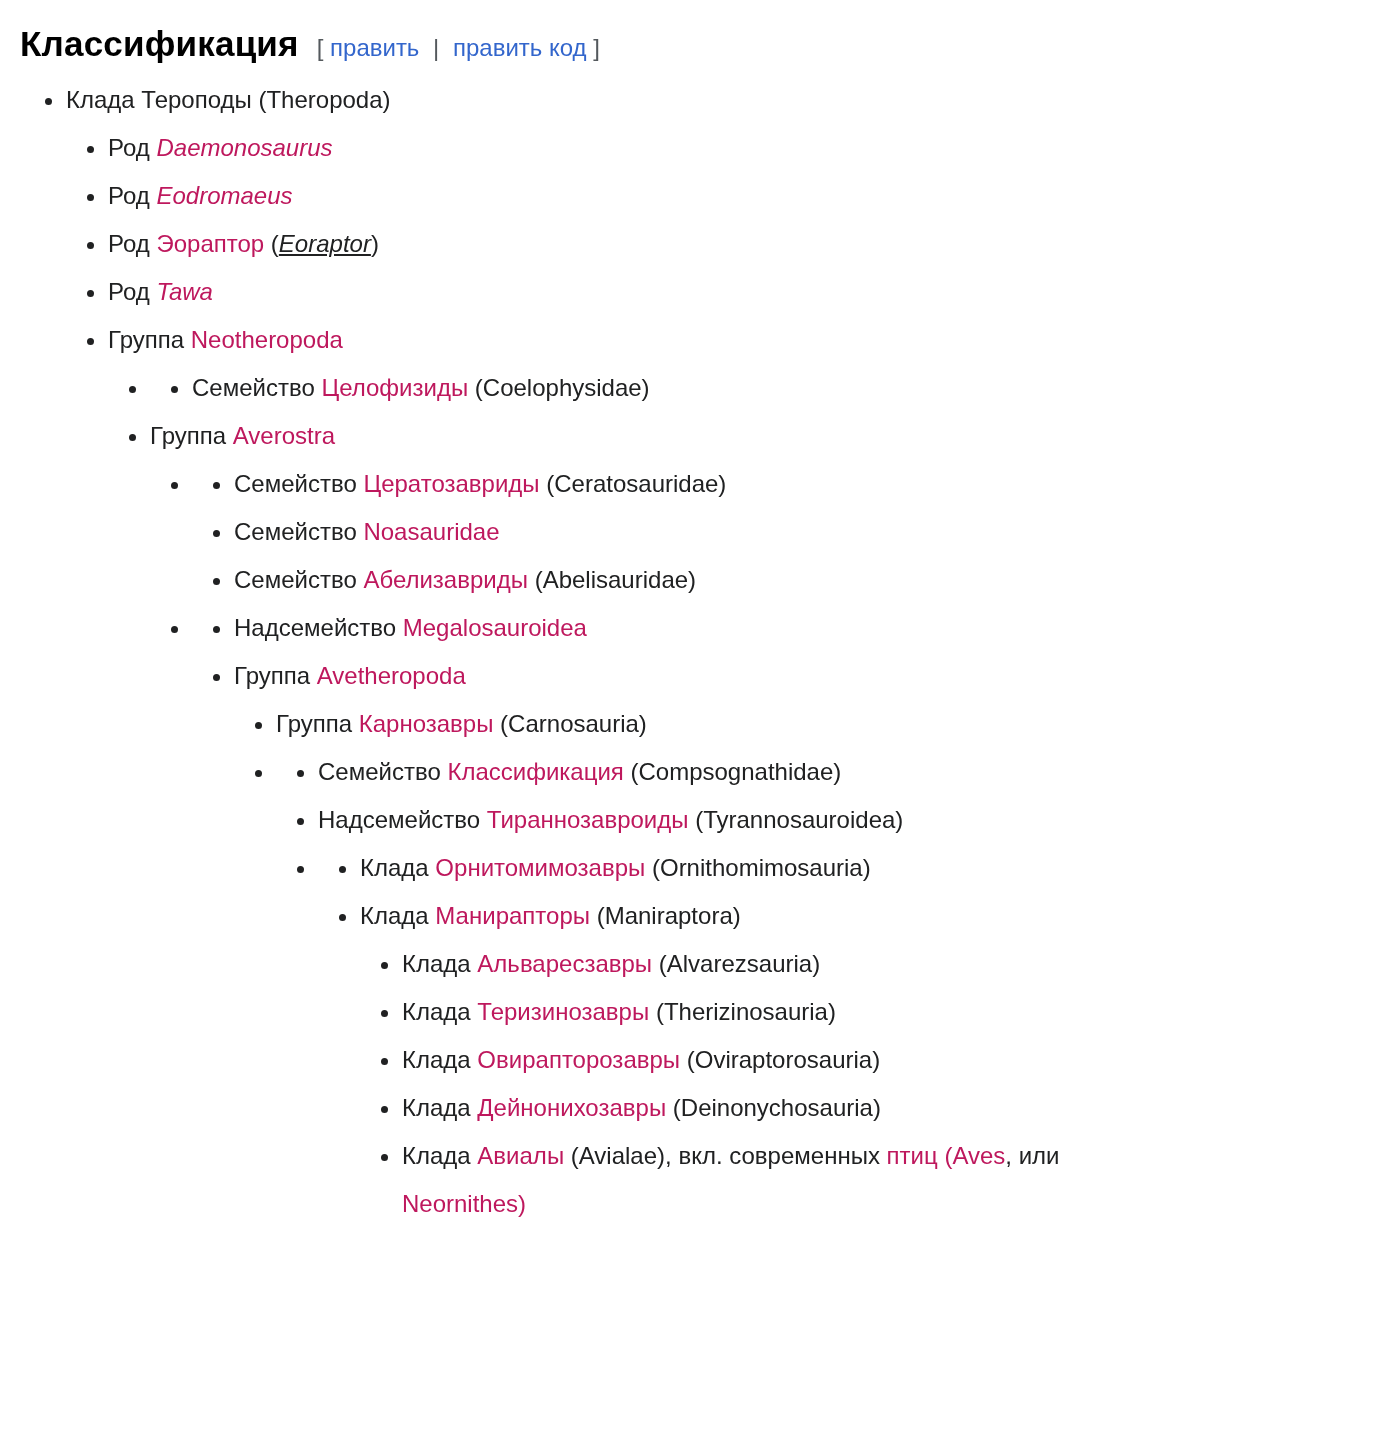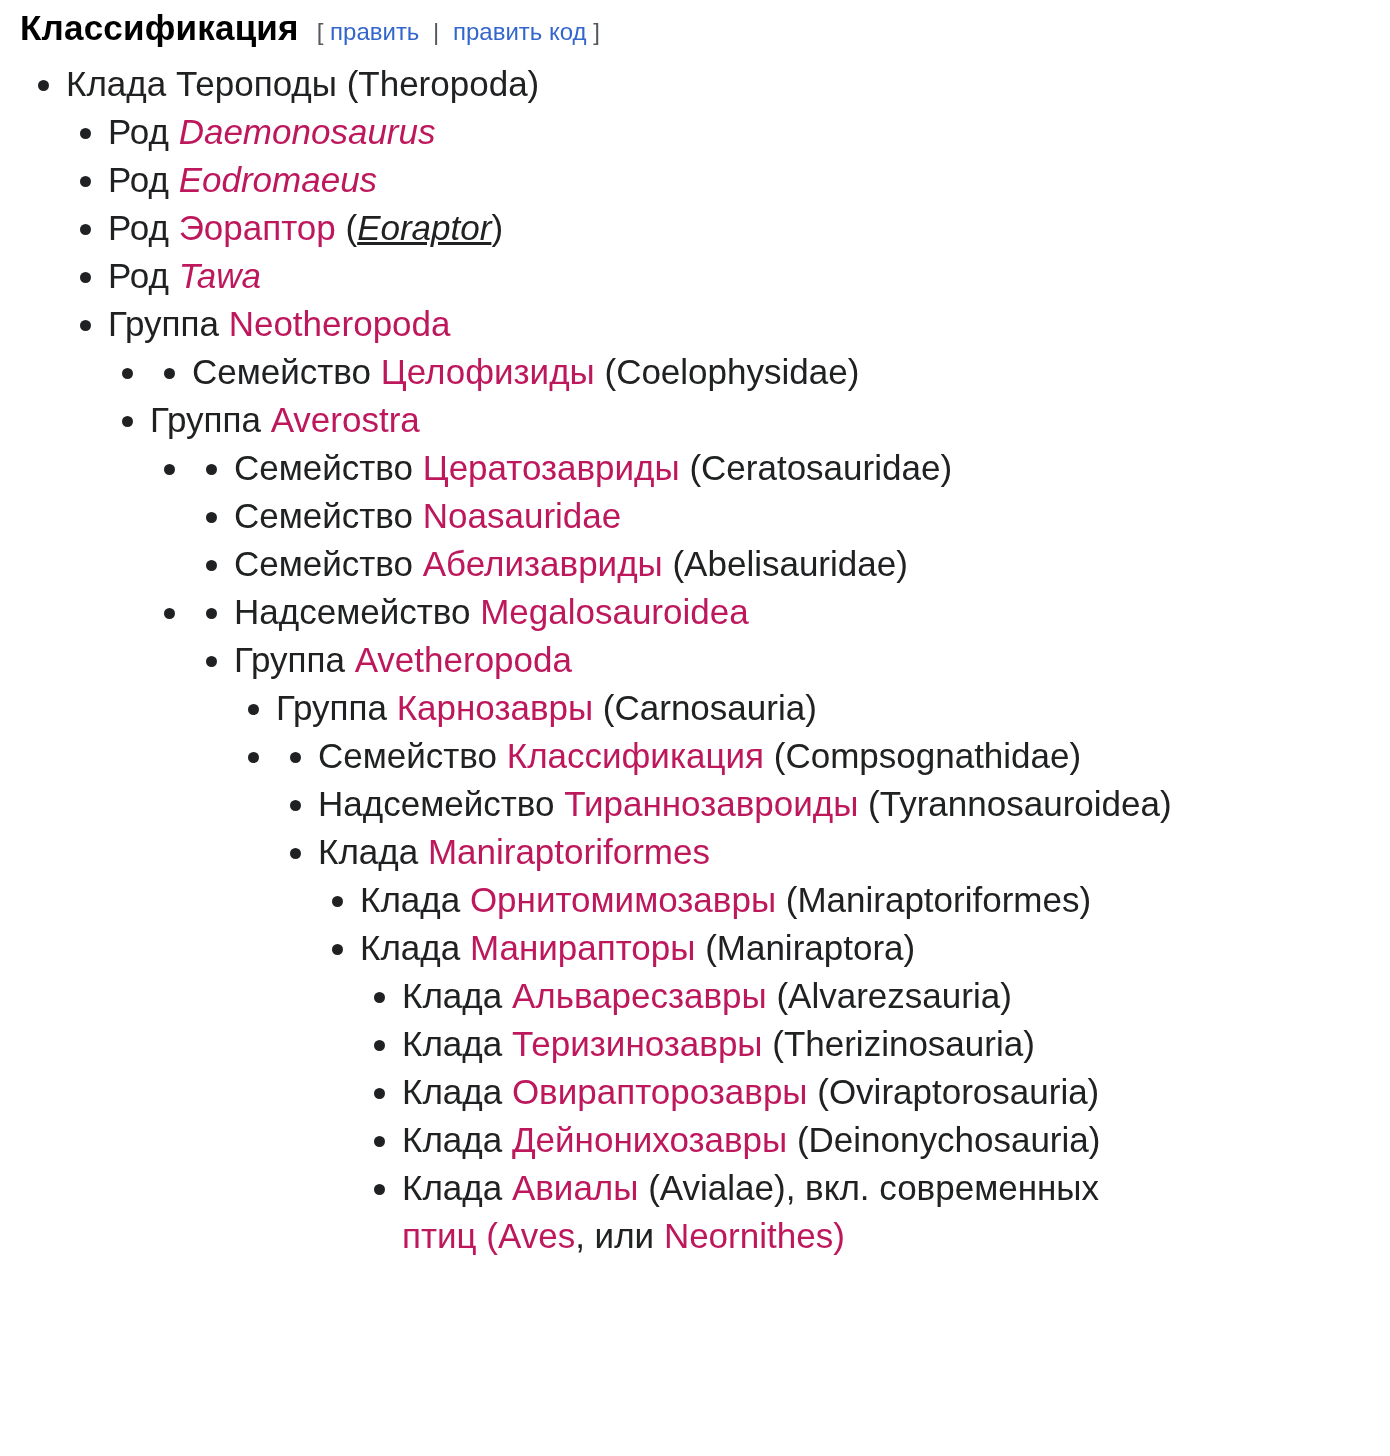--- a/index.html
+++ b/index.html
@@ -6,20 +6,21 @@
     margin: 0;
     padding: 0;
     background: #ffffff;
     font-family: "Liberation Sans", "DejaVu Sans", sans-serif;
     color: #202122;
   }
   .page {
     width: 1199px;
     box-sizing: border-box;
     padding: 8px 24px 0 20px;
+    margin-top: 16px;
   }
   .heading-row {
     display: flex;
     align-items: baseline;
     margin: 0 0 2px 0;
   }
   h2.section-title {
     font-size: 35px;
     font-weight: bold;
     margin: 0;
@@ -52,21 +53,21 @@
     padding-left: 46px;
   }
   #tree-root ul {
     list-style: disc;
   }
   #tree-root ul ul {
     margin: 0;
     padding-left: 42px;
   }
   #tree-root li {
-    font-size: 35px;
+    font-size: 24px;
     line-height: 48px;
     color: #202122;
   }
   #tree-root li::marker {
     color: #202122;
   }
   a.lnk {
     color: #be185d;
     text-decoration: none;
     cursor: pointer;
@@ -111,22 +112,22 @@
                         <li><span><span class="txt">Семейство </span><a class="lnk">Noasauridae</a></span></li>
                         <li><span><span class="txt">Семейство </span><a class="lnk">Абелизавриды</a><span class="txt"> (Abelisauridae)</span></span></li>
                       </ul></li>
                     <li><ul>
                         <li><span><span class="txt">Надсемейство </span><a class="lnk">Megalosauroidea</a></span></li>
                         <li><span><span class="txt">Группа </span><a class="lnk">Avetheropoda</a></span><ul>
                             <li><span><span class="txt">Группа </span><a class="lnk">Карнозавры</a><span class="txt"> (Carnosauria)</span></span></li>
                             <li><ul>
                                 <li><span><span class="txt">Семейство </span><a class="lnk">Классификация</a><span class="txt"> (Compsognathidae)</span></span></li>
                                 <li><span><span class="txt">Надсемейство </span><a class="lnk">Тираннозавроиды</a><span class="txt"> (Tyrannosauroidea)</span></span></li>
-                                <li><span><span class="txt">Клада </span><a class="lnk">Maniraptoriformes</a></span><ul>
-                                    <li><span><span class="txt">Клада </span><a class="lnk">Орнитомимозавры</a><span class="txt"> (Maniraptoriformes)</span></span></li>
+                                <li><ul>
+                                    <li><span><span class="txt">Клада </span><a class="lnk">Орнитомимозавры</a><span class="txt"> (Ornithomimosauria)</span></span></li>
                                     <li><span><span class="txt">Клада </span><a class="lnk">Манирапторы</a><span class="txt"> (Maniraptora)</span></span><ul>
                                         <li><span><span class="txt">Клада </span><a class="lnk">Альваресзавры</a><span class="txt"> (Alvarezsauria)</span></span></li>
                                         <li><span><span class="txt">Клада </span><a class="lnk">Теризинозавры</a><span class="txt"> (Therizinosauria)</span></span></li>
                                         <li><span><span class="txt">Клада </span><a class="lnk">Овирапторозавры</a><span class="txt"> (Oviraptorosauria)</span></span></li>
                                         <li><span><span class="txt">Клада </span><a class="lnk">Дейнонихозавры</a><span class="txt"> (Deinonychosauria)</span></span></li>
                                         <li><span><span class="txt">Клада </span><a class="lnk">Авиалы</a><span class="txt"> (Avialae), вкл. современных </span><a class="lnk">птиц</a><span class="txt"> </span><a class="lnk">(Aves</a><span class="txt">, или </span><a class="lnk">Neornithes)</a></span></li>
                                       </ul></li>
                                   </ul></li>
                               </ul></li>
                           </ul></li>

